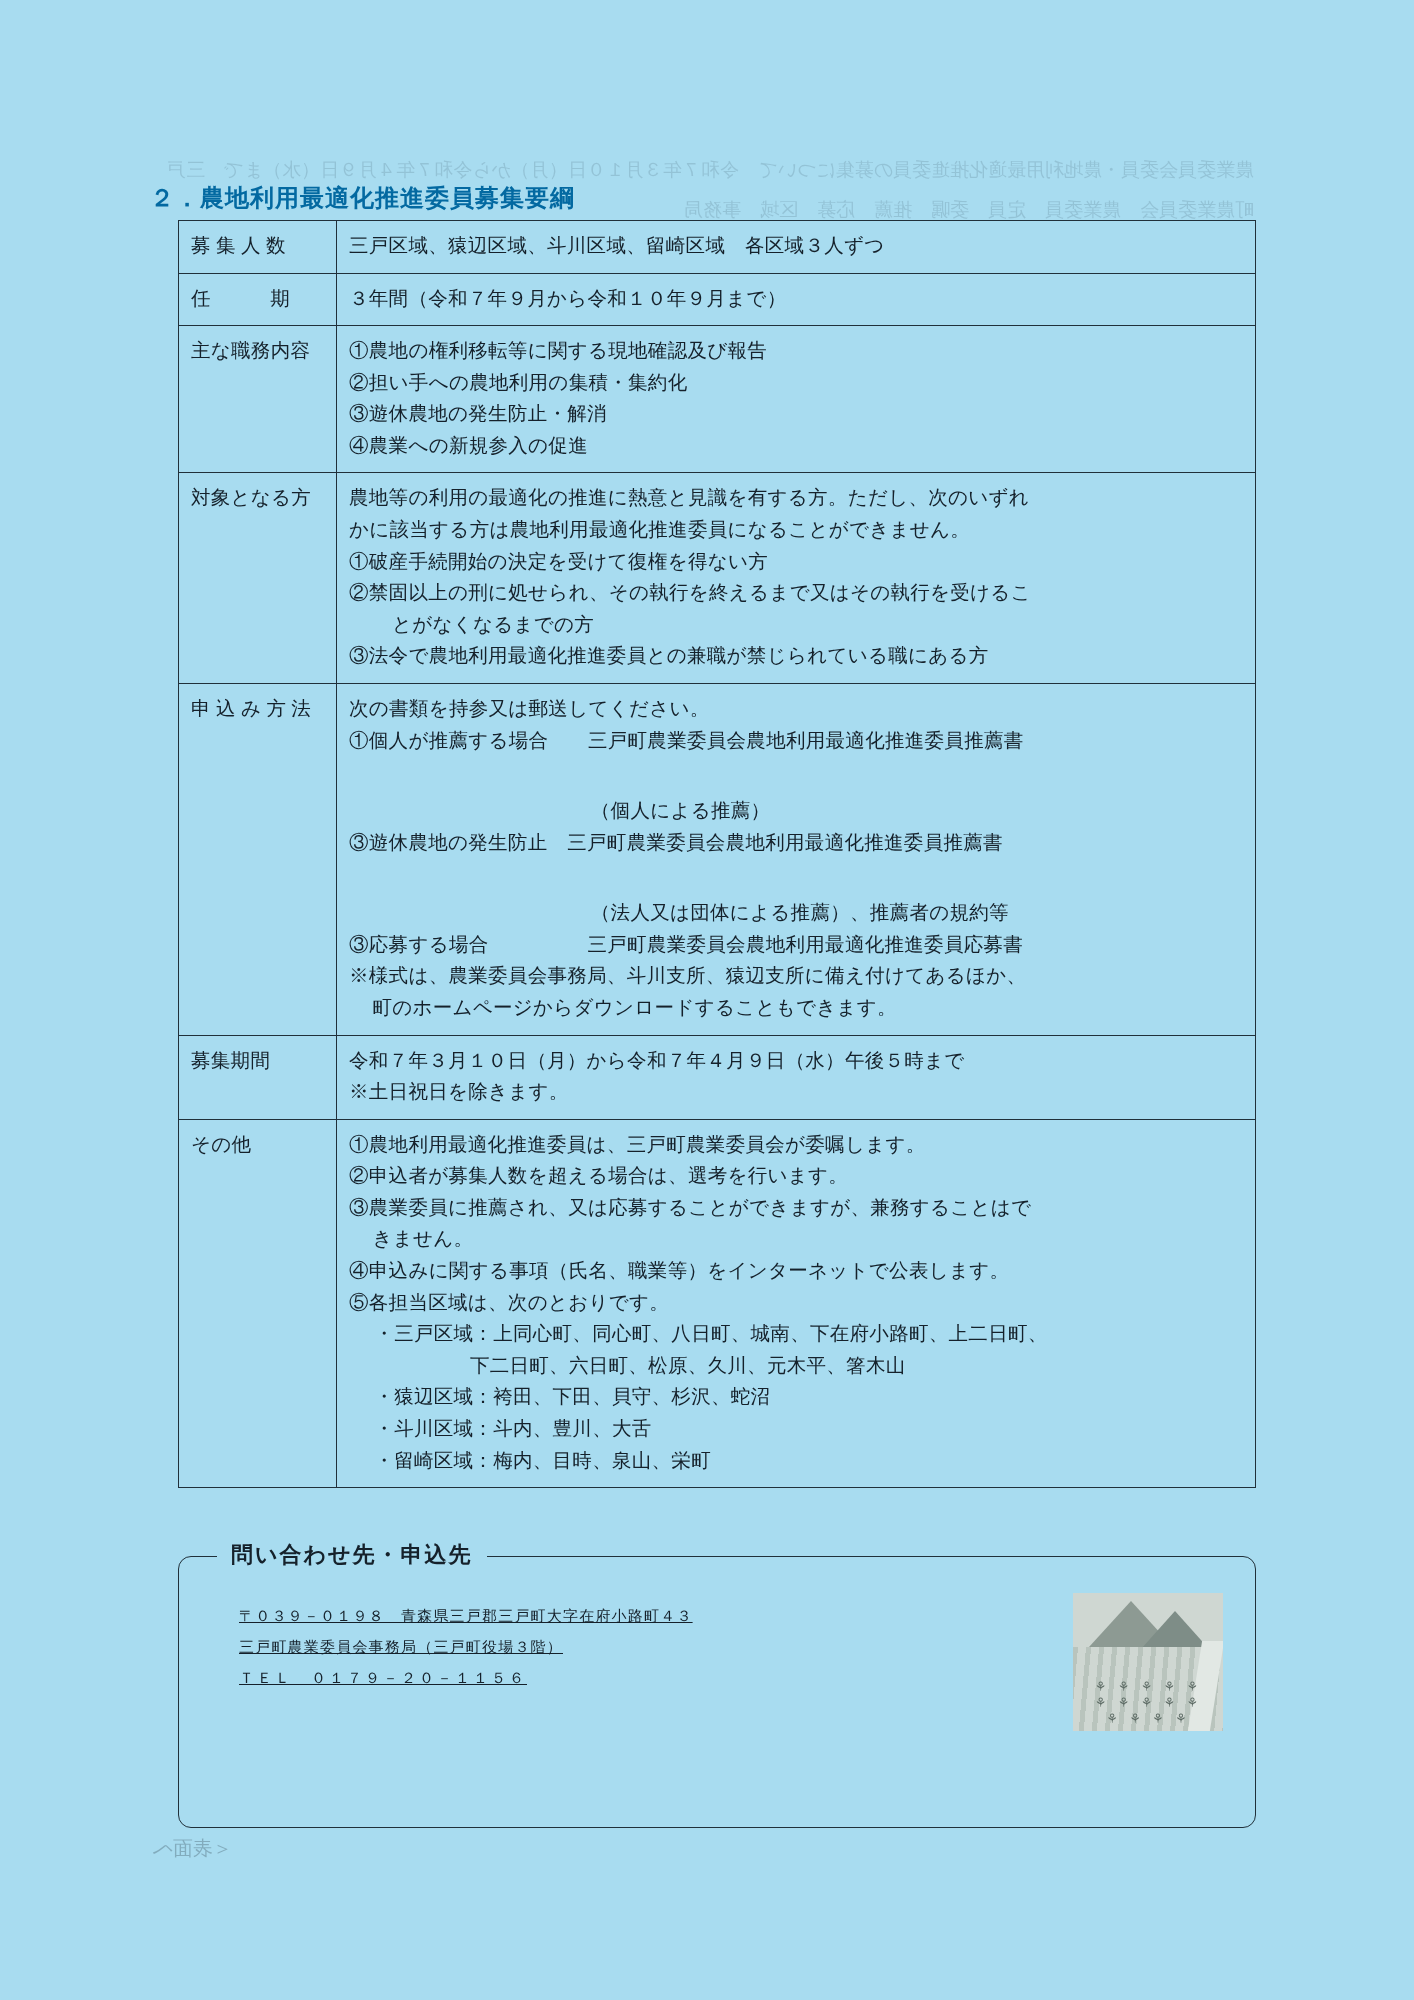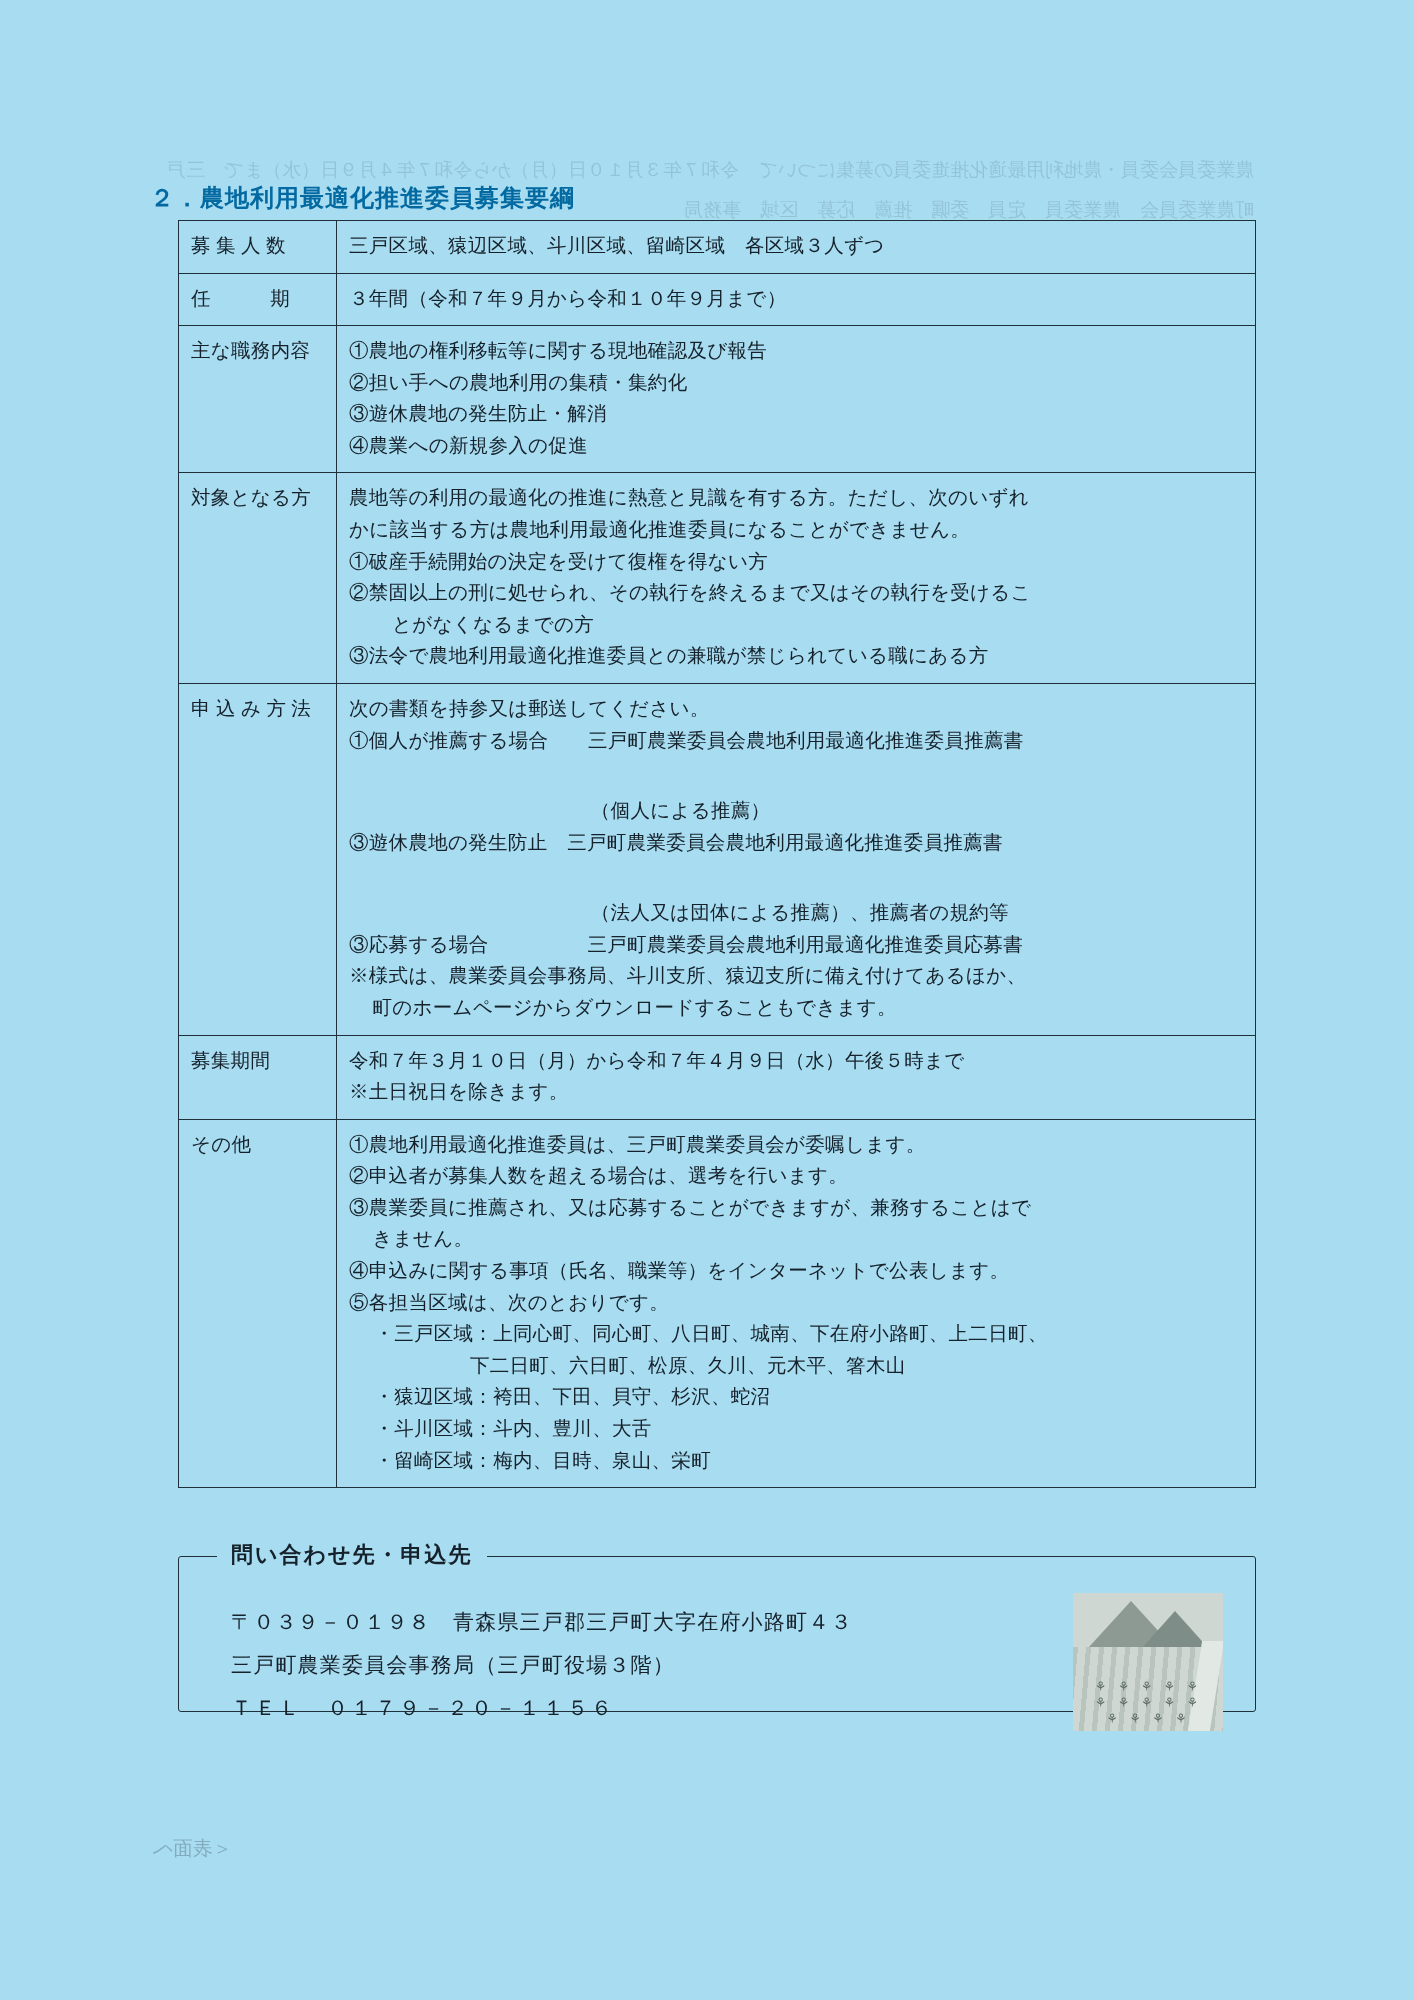--- a/index.html
+++ b/index.html
@@ -73,40 +73,42 @@
   .indent3 { padding-left: 3.2em; display: block; margin-top: 39px; }
   .dotitem { display: block; padding-left: 2.4em; text-indent: -1.1em; }
   .dotcont { display: block; padding-left: 6.2em; }
 
   
   .contact {
     position: absolute;
     left: 178px;
     top: 1556px;
     width: 1078px;
-    height: 156px;
+    height: 272px;
     border: 1.5px solid #20303a;
-    border-radius: 3px;
+    border-radius: 13px;
     box-sizing: border-box;
+    padding-left: 8px;
   }
   .contact-legend {
     position: absolute;
     left: 38px;
     top: -17px;
     background: #a8dcf0;
     padding: 0 14px;
     font-size: 22px;
     font-weight: bold;
     letter-spacing: 2px;
   }
   .contact-lines {
     padding: 44px 0 0 52px;
-    font-size: 21px;
+    font-size: 15px;
     line-height: 2.05;
     letter-spacing: 1.2px;
+    text-decoration: underline;
   }
   .tel {
     letter-spacing: 3px;
   }
   .stamp {
     position: absolute;
     right: 32px;
     top: 36px;
     width: 150px;
     height: 138px;

